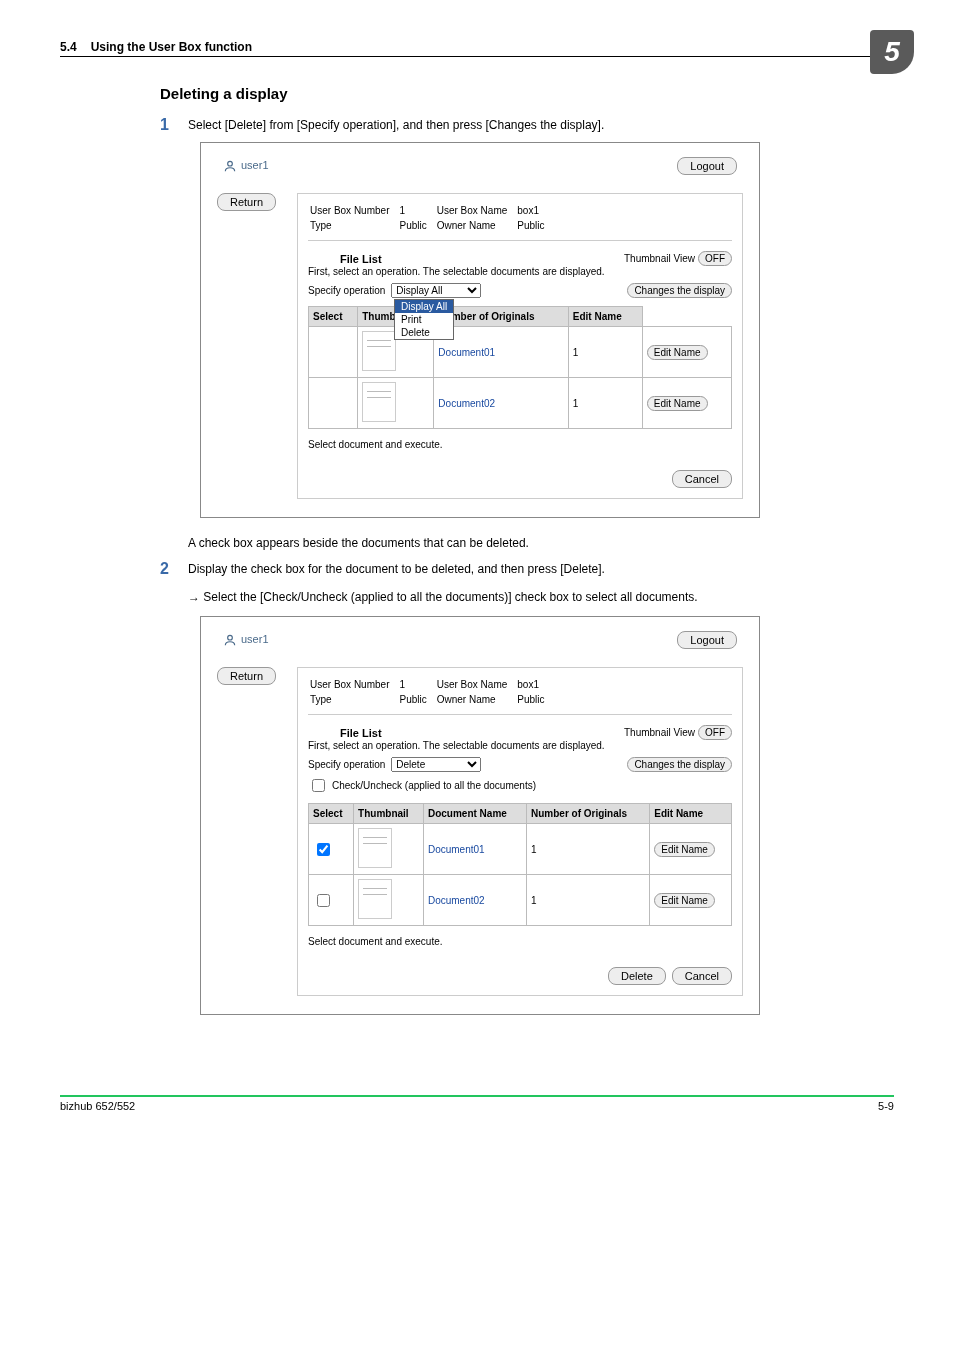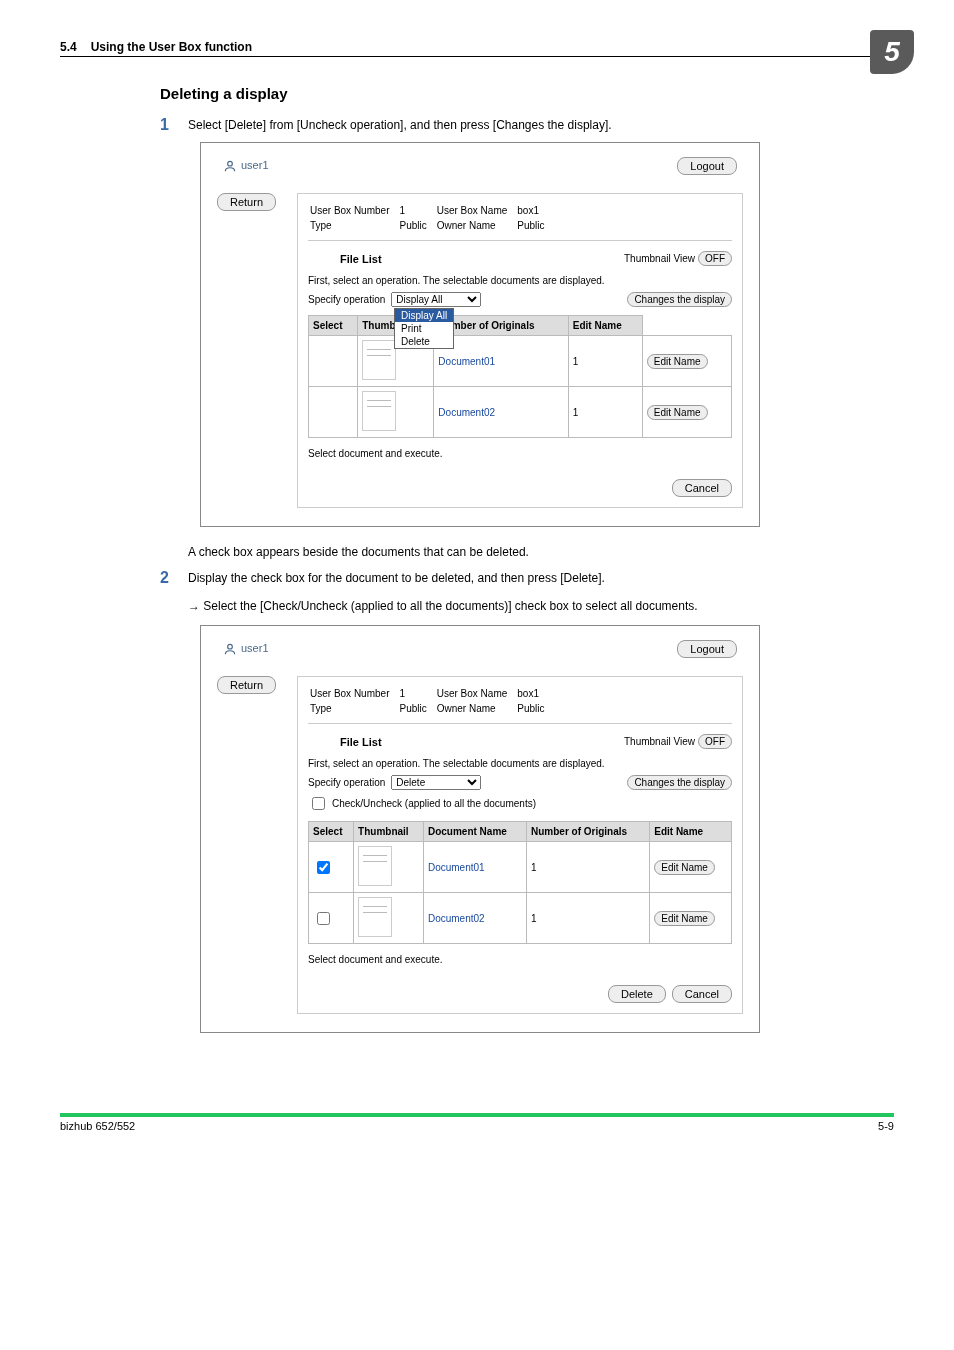--- a/index.html
+++ b/index.html
@@ -21,54 +21,54 @@
   .user-ico { display: flex; align-items: flex-start; color: #4a6a8a; font-size: 11px; }
   .user-ico svg { margin-right: 4px; }
   .btn { background: #eee; border: 1px solid #999; border-radius: 8px; padding: 2px 12px; font-size: 11px; cursor: pointer; }
   .btn-sm { padding: 1px 6px; font-size: 10px; }
   .ss-body { display: flex; }
   .ss-left { width: 80px; }
   .ss-right { flex: 1; border: 1px solid #ccc; padding: 8px 10px 10px 10px; }
   .meta-row td { font-size: 10px; padding: 1px 8px 1px 0; }
   .fl-row { display: flex; justify-content: space-between; align-items: center; margin-top: 10px; padding-left: 32px; }
   .fl-label { font-weight: bold; font-size: 11px; }
-  .tiny { font-size: 10px; margin-top: 9px; }
+  .tiny { font-size: 10px; margin-top: 0; }
   .spec-row { margin-top: 6px; font-size: 10px; display: flex; align-items: center; gap: 6px; position: relative; }
   .sel { font-size: 10px; width: 90px; }
   .listbox { position: absolute; left: 86px; top: 16px; background: #fff; border: 1px solid #666; font-size: 10px; z-index: 5; }
   .listbox div { padding: 1px 6px; }
   .hl { background: #2a5aa0; color: #fff; }
   .tbl { width: 100%; border-collapse: collapse; margin-top: 8px; font-size: 10px; }
   .tbl th { background: #ddd; border: 1px solid #bbb; padding: 4px; font-weight: bold; text-align: left; }
   .tbl td { border: 1px solid #bbb; padding: 4px; height: 46px; vertical-align: middle; }
   .thumb { width: 34px; height: 40px; background: #fff; border: 1px solid #ccc; display: inline-block; position: relative; }
   .thumb::before, .thumb::after { content: ""; position: absolute; left: 4px; right: 4px; height: 1px; background: #bbb; }
   .thumb::before { top: 8px; } .thumb::after { top: 14px; }
   .link { color: #1a4aa0; }
   .exec { font-size: 10px; margin-top: 10px; }
   .footer-row { display: flex; justify-content: flex-end; gap: 6px; margin-top: 20px; }
   .cb-row { font-size: 10px; margin-top: 4px; display: flex; align-items: center; gap: 4px; }
-  .pg-footer { border-top: 4px solid #22c55e; margin-top: 80px; display: flex; justify-content: space-between; font-size: 11px; padding-top: 3px; }
+  .pg-footer { border-top: 2px solid #22c55e; margin-top: 80px; display: flex; justify-content: space-between; font-size: 11px; padding-top: 3px; }
 </style>
 </head>
 <body>
 
 <div class="page">
   <div class="hdr-line">
     <span class="hdr-sec">5.4</span>
     <span class="hdr-title">Using the User Box function</span>
   </div>
   <div class="badge5">5</div>
 
   <div class="content">
     <div class="h3">Deleting a display</div>
 
     <div class="step-row">
       <div class="step-num">1</div>
-      <div class="step-text">Select [Delete] from [Uncheck operation], and then press [Changes the display].</div>
+      <div class="step-text">Select [Delete] from [Specify operation], and then press [Changes the display].</div>
     </div>
 
     <div class="screenshot">
       <div class="ss-top">
         <div class="user-ico">
           <svg width="14" height="14" viewBox="0 0 24 24" fill="none" stroke="#4a6a8a" stroke-width="2">
               <circle cx="12" cy="8" r="4"></circle>
               <path d="M4 21c0-4 4-6 8-6s8 2 8 6"></path>
             </svg>
           <span>user1</span>

